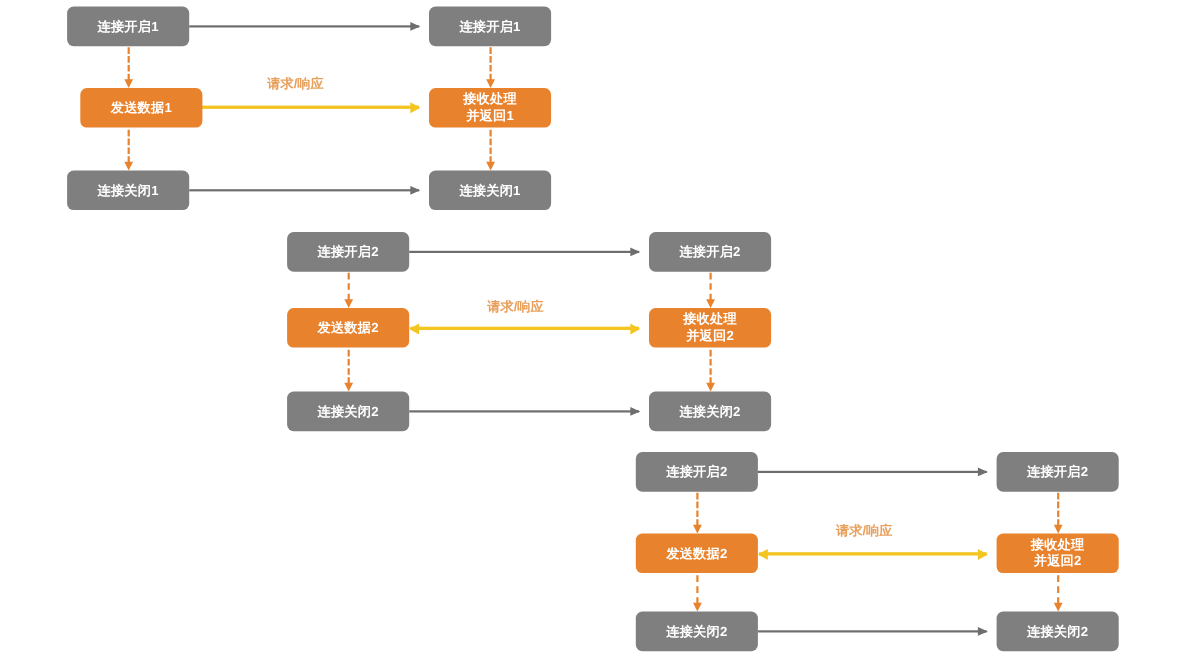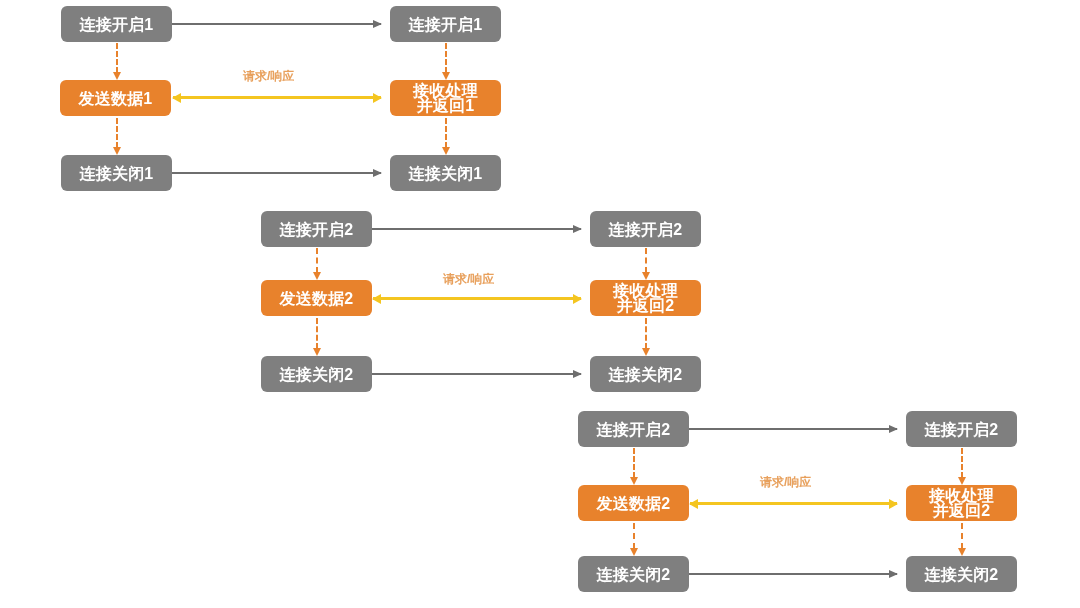--- a/index.html
+++ b/index.html
@@ -20,21 +20,21 @@
   .node {
     position: absolute;
     width: 111px;
     height: 36px;
     border-radius: 6px;
     display: flex;
     align-items: center;
     justify-content: center;
     text-align: center;
     color: #ffffff;
-    font-size: 16px;
+    font-size: 12px;
     font-weight: bold;
     line-height: 15px;
     letter-spacing: 0.2px;
     box-sizing: border-box;
     z-index: 3;
   }
   .node.gray   { background: #7f7f7f; }
   .node.orange { background: #e8822c; }
   .node .label { display: block; white-space: pre-line; }
 
@@ -128,21 +128,21 @@
 
     <div class="node gray" style="left:390px; top:6px;">
       <span class="label">连接开启1</span>
     </div>
 
     <div class="h-arrow" style="left:172px; top:23px; width:209px;"></div>
 
     <div class="v-dash head" style="left:116px; top:43px; height:30px;"></div>
     <div class="v-dash head" style="left:445px; top:43px; height:30px;"></div>
 
-    <div class="node orange" style="left:60px; top:80px;">
+    <div class="node orange" style="left:73px; top:80px;">
       <span class="label">发送数据1</span>
     </div>
 
     <div class="node orange" style="left:390px; top:80px;">
       <span class="label">接收处理
 并返回1</span>
     </div>
 
     <div class="y-arrow" style="left:173px; top:96px; width:208px;"></div>
 

